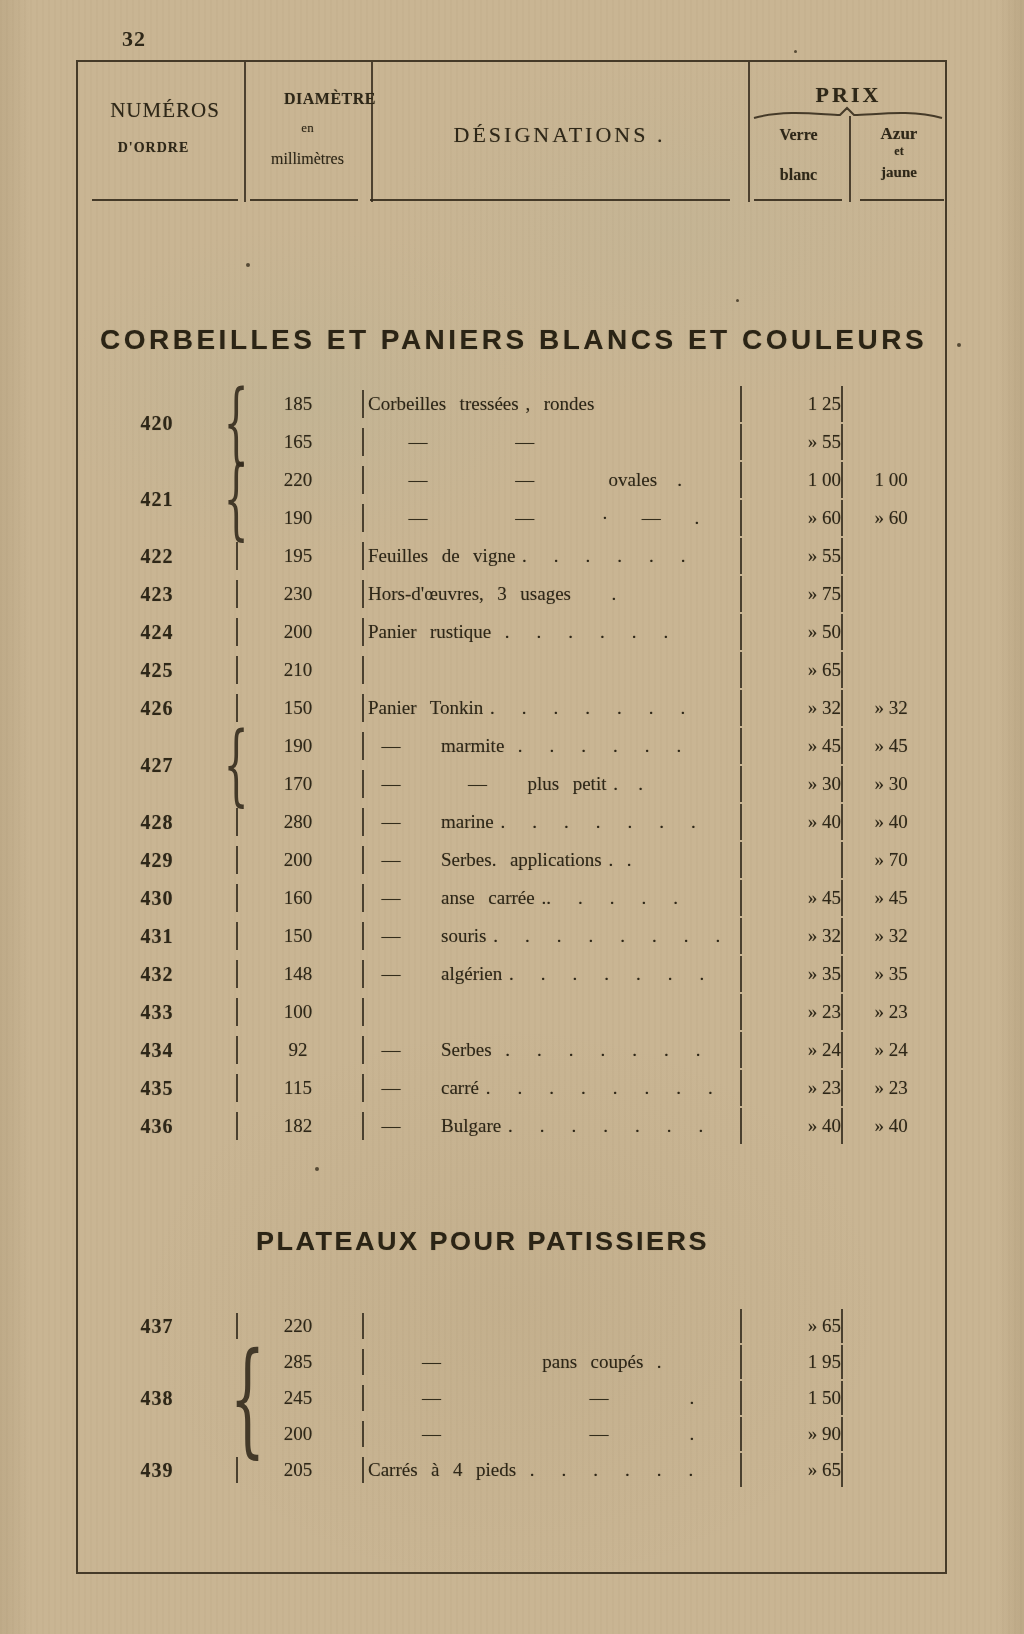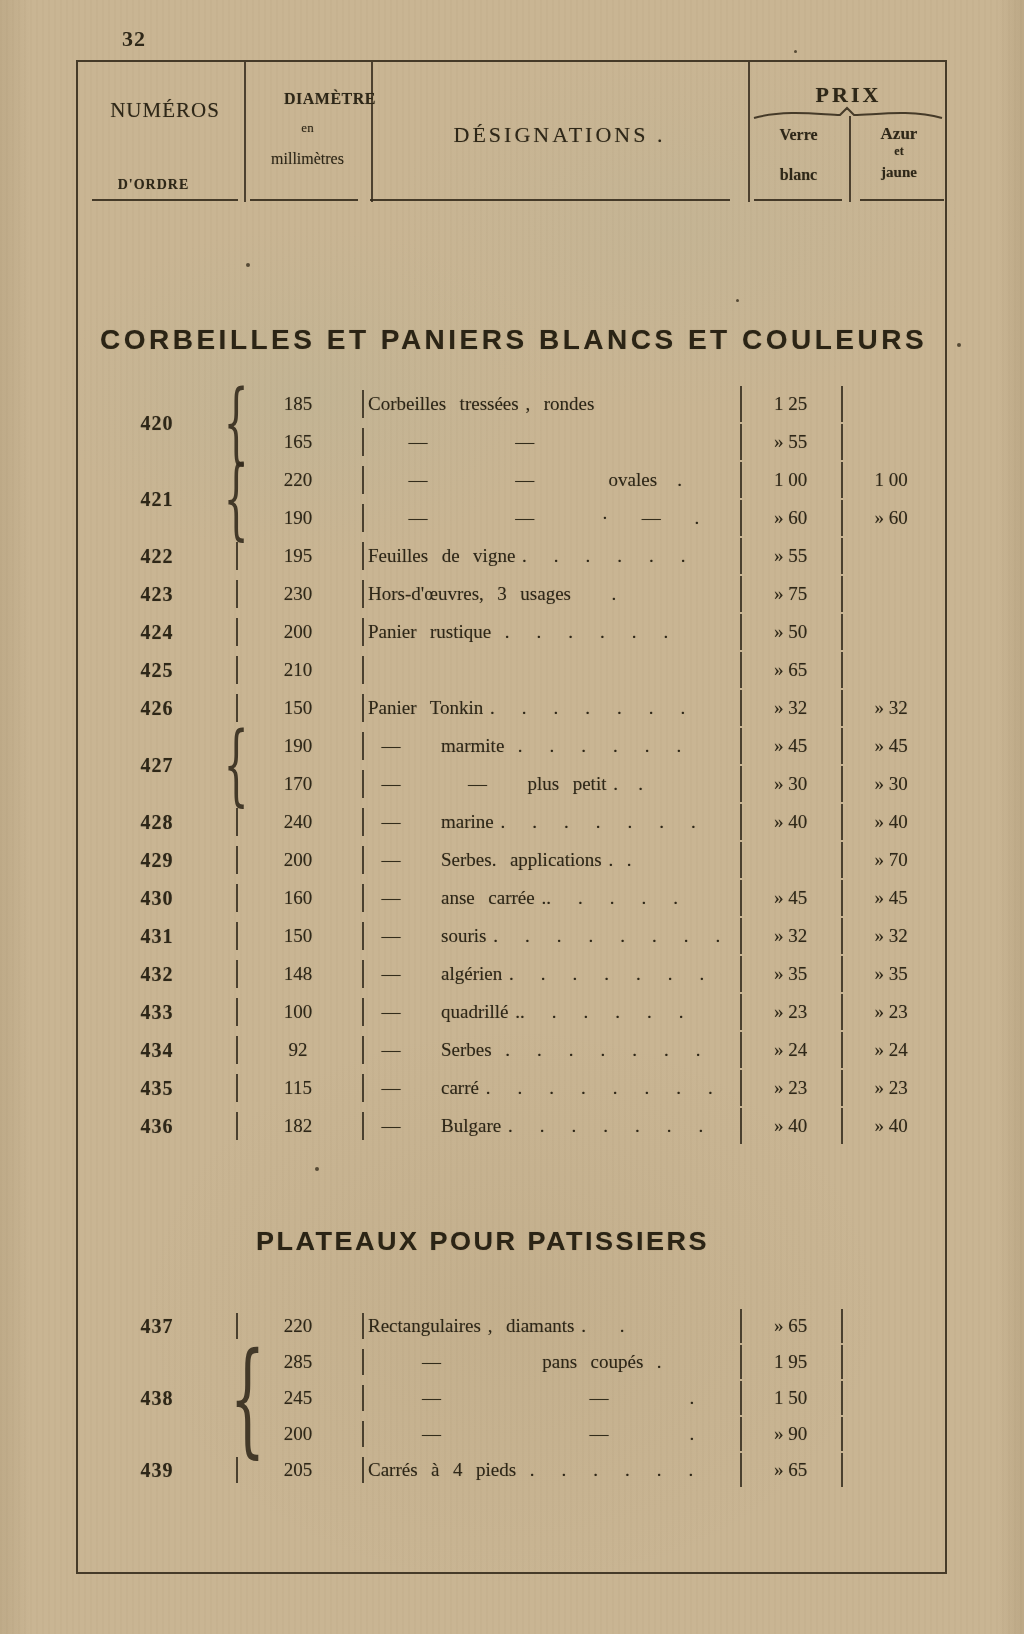--- a/index.html
+++ b/index.html
@@ -21,21 +21,21 @@
   
   .hdr{position:absolute;left:8px;top:0;width:100%;height:140px;}
   .hv{position:absolute;top:0;width:2px;height:140px;background:rgba(54,44,29,.85);}
   .hd1{left:158px}.hd2{left:285px}.hd3{left:662px}
   .hd4{left:763px;top:54px;height:86px}
   .hu{position:absolute;top:137px;height:2px;background:rgba(54,44,29,.9);}
   .hu1{left:6px;width:146px}.hu2{left:164px;width:108px}.hu3{left:284px;width:360px}
   .hu4{left:668px;width:88px}.hu5{left:774px;width:84px}
   .hlab{position:absolute;text-align:center;white-space:pre;}
   .h-numeros{left:0;width:158px;top:36px;font-size:21px;letter-spacing:1px;}
-  .h-ordre{left:0;width:135px;top:78px;font-size:14px;font-weight:bold;letter-spacing:1px;margin-top:37px;}
+  .h-ordre{left:0;width:135px;top:78px;font-size:14px;font-weight:bold;letter-spacing:1px;}
   .h-diametre{left:158px;width:127px;top:28px;font-size:16px;font-weight:bold;letter-spacing:.5px;padding-left:40px;}
   .h-en{left:158px;width:127px;top:58px;font-size:13px;}
   .h-mm{left:158px;width:127px;top:88px;font-size:16px;}
   .h-designations{left:285px;width:377px;top:60px;font-size:22px;letter-spacing:3px;}
   .h-prix{left:662px;width:201px;top:20px;font-size:22px;letter-spacing:3px;font-weight:bold;}
   .h-verre{left:662px;width:101px;top:64px;font-size:16px;font-weight:bold;text-align:center;}
   .h-blanc{left:662px;width:101px;top:104px;font-size:16px;font-weight:bold;}
   .h-azur{left:763px;width:100px;top:62px;font-size:17px;font-weight:bold;}
   .h-et{left:763px;width:100px;top:82px;font-size:12px;font-weight:bold;}
   .h-jaune{left:763px;width:100px;top:102px;font-size:15px;font-weight:bold;}
@@ -53,21 +53,21 @@
   .gnum{position:absolute;left:0;top:0;width:158px;height:100%;display:flex;align-items:center;
     justify-content:center;font-weight:bold;font-size:20px;letter-spacing:1px;}
   .brace{position:absolute;left:130px;top:50%;font-family:"DejaVu Serif",serif;
     color:rgba(52,43,29,.9);line-height:1;text-shadow:none;}
   .brace.n2{font-size:88px;transform:translateY(-50%) scaleX(.45);}
   .brace.n3{font-size:124px;transform:translateY(-50%) scaleX(.45);}
   .line{position:relative;height:var(--rh);}
   .cell{position:absolute;top:0;height:var(--rh);line-height:var(--rh);}
   .diam{left:158px;width:124px;text-align:center;}
   .des{left:290px;width:370px;white-space:pre;overflow:hidden;word-spacing:2px;}
-  .vb{left:662px;width:101px;text-align:center;white-space:pre;}
+  .vb{left:662px;width:101px;text-align:right;white-space:pre;}
   .aj{left:763px;width:100px;text-align:center;white-space:pre;}
   .vl{position:absolute;width:2px;background:rgba(52,43,29,.85);top:5px;height:calc(var(--rh) - 10px);}
   .v1{left:158px}.v2{left:284px}.v3{left:662px}.v4{left:763px}
   .v3,.v4{top:1px;height:calc(var(--rh) - 2px);}
   
   .speck{position:absolute;background:rgba(58,48,30,.8);border-radius:50%;}
 </style>
 </head>
 <body>
 
@@ -234,21 +234,21 @@
             <span class="vl v3"></span>
             <span class="cell vb">» 30</span>
             <span class="vl v4"></span>
             <span class="cell aj">» 30</span>
           </div>
         </div>
         <div class="group">
           <span class="gnum">428</span>
           <div class="line">
             <span class="vl v1"></span>
-            <span class="cell diam">240</span>
+            <span class="cell diam">280</span>
             <span class="vl v2"></span>
             <span class="cell des">  —      marine .    .    .    .    .    .    .</span>
             <span class="vl v3"></span>
             <span class="cell vb">» 40</span>
             <span class="vl v4"></span>
             <span class="cell aj">» 40</span>
           </div>
         </div>
         <div class="group">
           <span class="gnum">429</span>
@@ -301,21 +301,20 @@
             <span class="vl v4"></span>
             <span class="cell aj">» 35</span>
           </div>
         </div>
         <div class="group">
           <span class="gnum">433</span>
           <div class="line">
             <span class="vl v1"></span>
             <span class="cell diam">100</span>
             <span class="vl v2"></span>
-            <span class="cell des">  —      quadrillé ..    .    .    .    .    .</span>
             <span class="vl v3"></span>
             <span class="cell vb">» 23</span>
             <span class="vl v4"></span>
             <span class="cell aj">» 23</span>
           </div>
         </div>
         <div class="group">
           <span class="gnum">434</span>
           <div class="line">
             <span class="vl v1"></span>
@@ -357,21 +356,20 @@
       </div>
 
     <div class="stitle st1">PLATEAUX POUR PATISSIERS</div>
     <div class="rows r1">
         <div class="group">
           <span class="gnum">437</span>
           <div class="line">
             <span class="vl v1"></span>
             <span class="cell diam">220</span>
             <span class="vl v2"></span>
-            <span class="cell des">Rectangulaires ,  diamants .     .</span>
             <span class="vl v3"></span>
             <span class="cell vb">» 65</span>
             <span class="vl v4"></span>
             <span class="cell aj"></span>
           </div>
         </div>
         <div class="group">
           <span class="brace n3">{</span>
           <span class="gnum">438</span>
           <div class="line">

